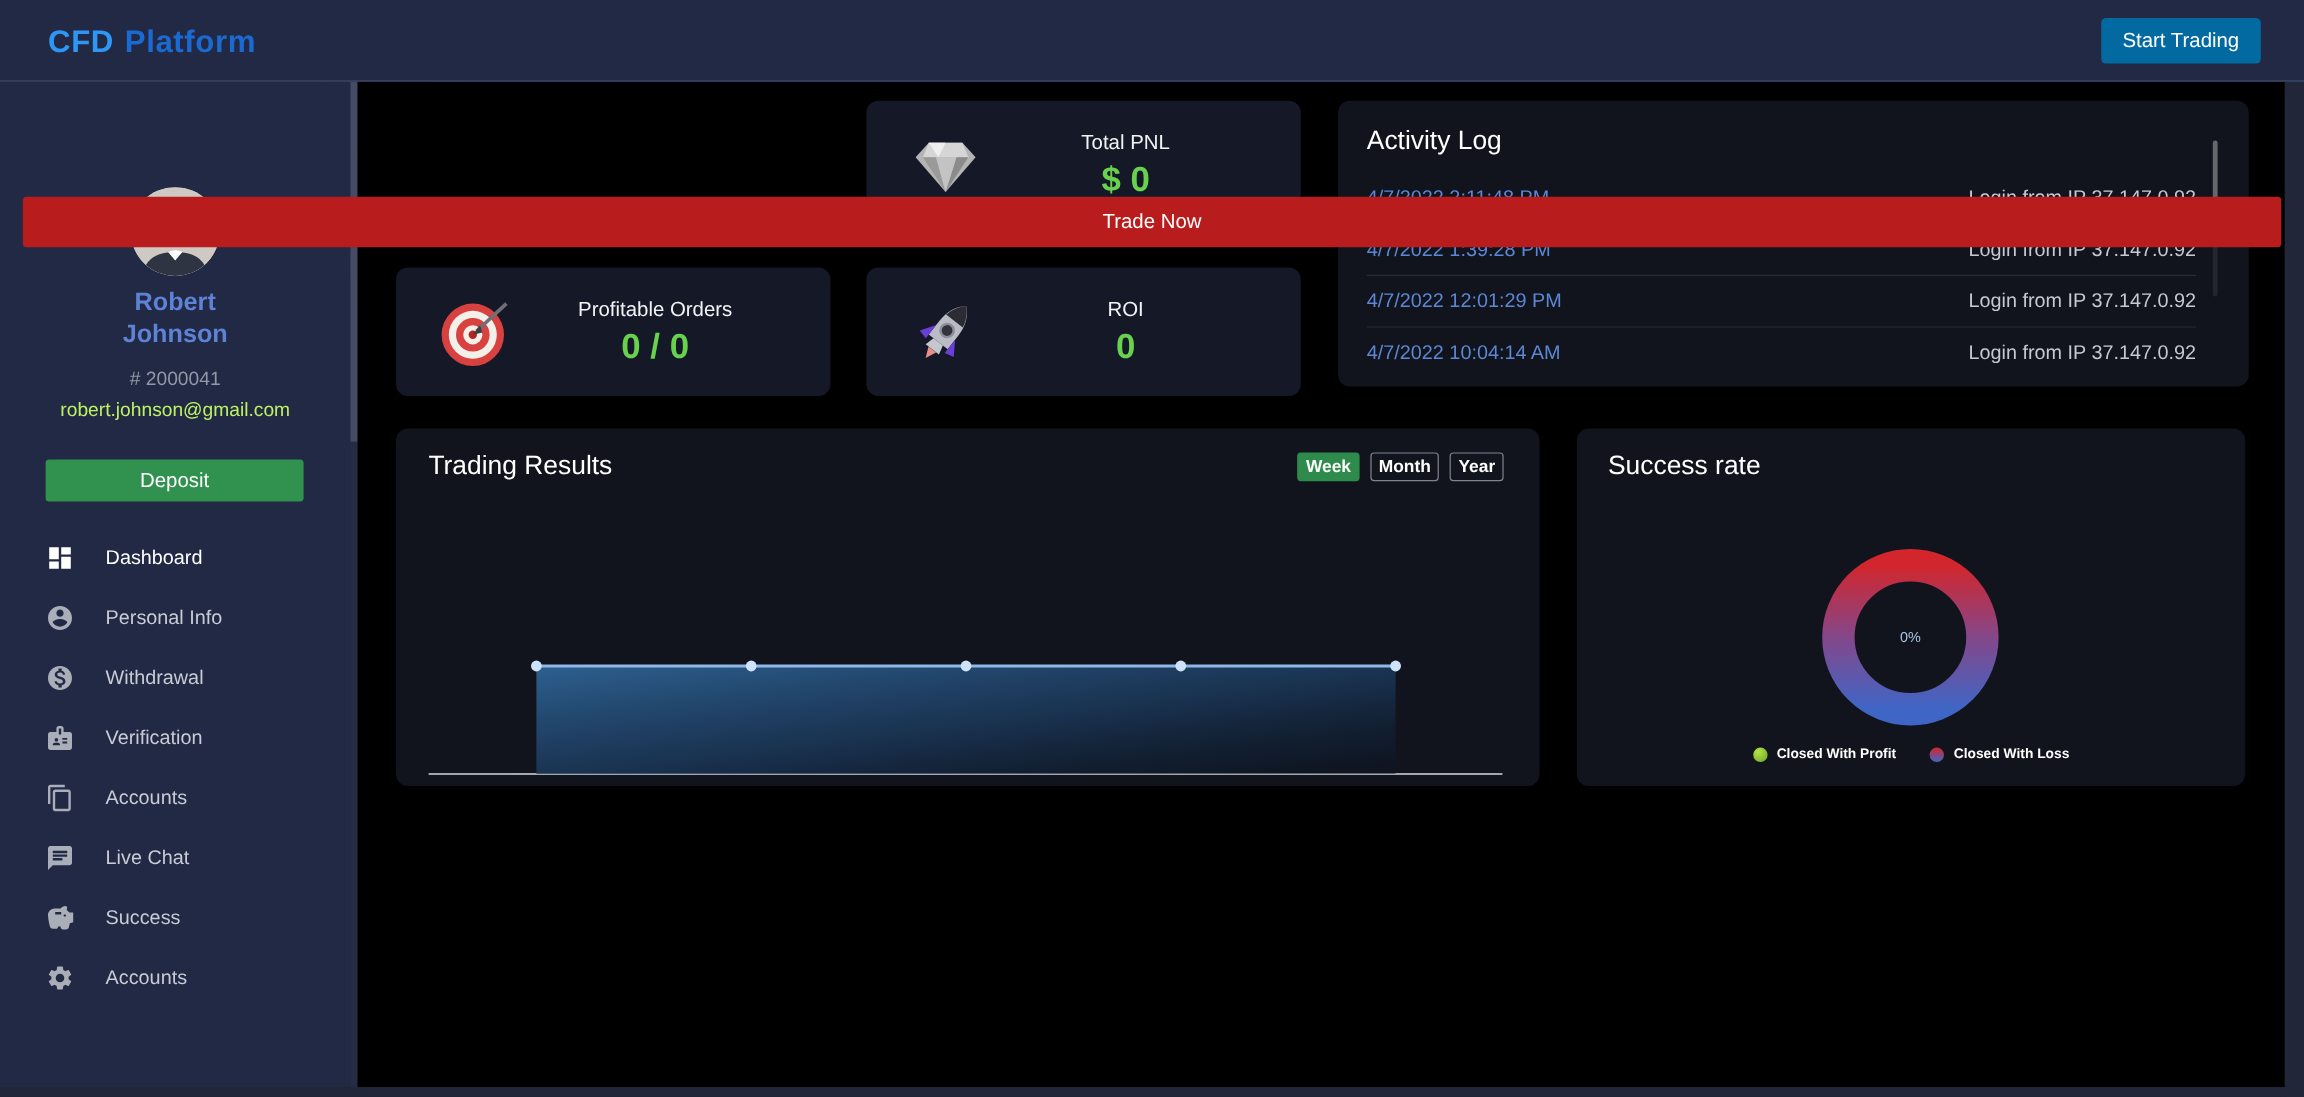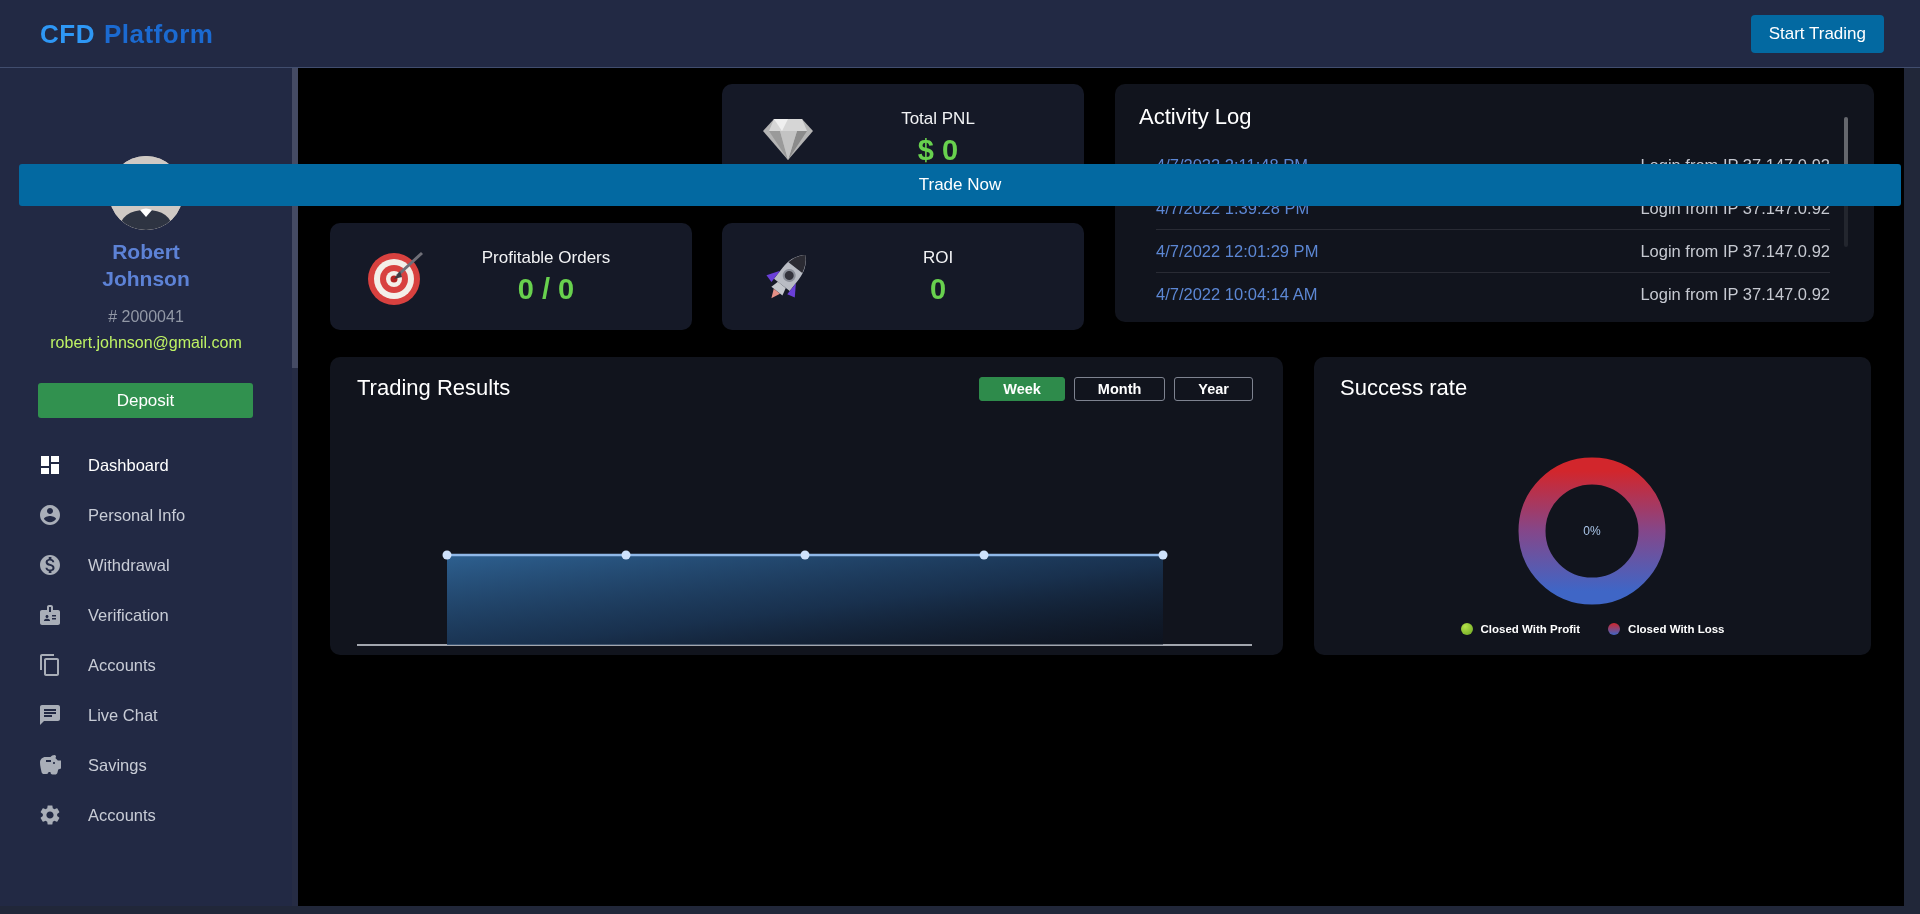--- a/index.html
+++ b/index.html
@@ -51,34 +51,34 @@
   .stat-value { color:#68d14e; font-size:29px; font-weight:bold; margin-top:5px; }
 
   .panel { position:absolute; background:#11141d; border-radius:10px; }
   .panel-title { color:#ffffff; font-size:22px; font-weight:400; }
 
   
   .activity { left:1115px; top:84px; width:759px; height:238px; }
   .activity .panel-title { position:absolute; left:24px; top:20px; }
   .log-row { position:absolute; left:24px; right:44px; height:43px; display:flex;
              align-items:center; justify-content:space-between;
-             border-bottom:1px solid rgba(255,255,255,0.10);margin-left:17px; }
+             border-bottom:1px solid rgba(255,255,255,0.10); }
   .log-row.last { border-bottom:none; }
   .log-time { color:#5c87d4; font-size:16.5px; }
   .log-event { color:#c6c9d1; font-size:16.5px; }
   .v-track { position:absolute; right:26px; top:33px; width:4px; height:130px;
              background:rgba(255,255,255,0.08); border-radius:2px; }
   .v-thumb { position:absolute; right:26px; top:33px; width:4px; height:70px;
              background:rgba(255,255,255,0.30); border-radius:2px; }
 
   
   .trading { left:330px; top:357px; width:953px; height:298px; }
   .trading .panel-title { position:absolute; left:27px; top:18px; }
   .ranges { position:absolute; right:30px; top:20px; display:flex; gap:9px; }
-  .range-btn { height:24px; padding:0 23px; font-size:14.5px; font-weight:bold; border-radius:3px;
+  .range-btn { height:24px; padding:0 6px; font-size:14.5px; font-weight:bold; border-radius:3px;
                background:transparent; border:1px solid #7e8390; color:#fff; }
   .range-btn.active { background:#2e8b4b; border-color:#2e8b4b; }
   .chart-wrap { position:absolute; left:27px; top:150px; width:898px; height:145px; }
 
   
   .success { left:1314px; top:357px; width:557px; height:298px; }
   .success .panel-title { position:absolute; left:26px; top:18px; }
   .donut-wrap { position:absolute; left:198px; top:94px; width:160px; height:160px; }
   .donut-center { position:absolute; left:0; top:0; width:160px; height:160px; display:flex;
                   align-items:center; justify-content:center; color:#a9c4e6; font-size:12px; }
@@ -94,21 +94,21 @@
   .account { left:330px; top:686px; width:362px; height:211px; background:#12151f; border-radius:8px;
              box-shadow:0 0 30px 6px rgba(60,190,90,0.40), 0 0 70px 22px rgba(40,140,60,0.22);
              padding:14px 20px; }
   .account-head { display:flex; align-items:center; }
   .account-title { color:#fff; font-size:19px; font-weight:bold; flex:1; }
   .account-badges { display:flex; align-items:center; gap:8px; }
   .acc-row { display:flex; justify-content:space-between; align-items:center; margin-top:14px; }
   .acc-label { color:#e9eaee; font-size:16px; }
   .acc-value { color:#62bb46; font-size:16px; }
   .trade-now { position:absolute; left:19px; right:19px; top:164px; height:42px;
-               background:#0369a1; border-radius:3px; font-size:17px; }
+               background:#b91c1c; border-radius:3px; font-size:17px; }
 
   
   .bottom-strip { position:absolute; left:0; top:906px; width:1920px; height:8px; background:#212739; }
   .right-strip { position:absolute; left:1904px; top:68px; width:16px; height:846px; background:#212739; }
 </style>
 </head>
 <body>
 
 <div class="page">
 
@@ -172,21 +172,21 @@
       <div class="menu-item">
         <svg viewBox="0 0 24 24">
             <path class="ic" d="M20 2H4c-1.1 0-2 .9-2 2v18l4-4h14c1.1 0 2-.9 2-2V4c0-1.1-.9-2-2-2zM6 9h12v2H6V9zm8 5H6v-2h8v2zm4-6H6V6h12v2z"></path>
           </svg>
         <span class="mi-label">Live Chat</span>
       </div>
       <div class="menu-item">
         <svg viewBox="0 0 24 24">
             <path class="ic" d="M19.83 7.5l-2.27-2.27c.07-.42.18-.81.32-1.15A1.5 1.5 0 0 0 16.5 2c-1.64 0-3.09.79-4 2h-5C4.46 4 2 6.46 2 9.5c0 2.97 1.04 7.44 1.6 9.63.27 1.07 1.23 1.87 2.37 1.87H8.5c1.1 0 2-.9 2-2V19h2v.5c0 1.1.9 2 2 2h2.53c1.13 0 2.11-.77 2.38-1.87l.81-3.22 2.78-.93V7.5h-3.17zM16 11c-.55 0-1-.45-1-1s.45-1 1-1 1 .45 1 1-.45 1-1 1zm-3-2H8V7h5v2z"></path>
           </svg>
-        <span class="mi-label">Savings</span>
+        <span class="mi-label">Success</span>
       </div>
       <div class="menu-item">
         <svg viewBox="0 0 24 24">
             <path class="ic" d="M19.14 12.94c.04-.3.06-.61.06-.94 0-.32-.02-.64-.07-.94l2.03-1.58c.18-.14.23-.41.12-.61l-1.92-3.32c-.12-.22-.37-.29-.59-.22l-2.39.96c-.5-.38-1.03-.7-1.62-.94l-.36-2.54c-.04-.24-.24-.41-.48-.41h-3.84c-.24 0-.43.17-.47.41l-.36 2.54c-.59.24-1.13.57-1.62.94l-2.39-.96c-.22-.08-.47 0-.59.22L2.74 8.87c-.12.21-.08.47.12.61l2.03 1.58c-.05.3-.09.63-.09.94s.02.64.07.94l-2.03 1.58c-.18.14-.23.41-.12.61l1.92 3.32c.12.22.37.29.59.22l2.39-.96c.5.38 1.03.7 1.62.94l.36 2.54c.05.24.24.41.48.41h3.84c.24 0 .44-.17.47-.41l.36-2.54c.59-.24 1.13-.56 1.62-.94l2.39.96c.22.08.47 0 .59-.22l1.92-3.32c.12-.22.07-.47-.12-.61l-2.01-1.58zM12 15.6c-1.98 0-3.6-1.62-3.6-3.6s1.62-3.6 3.6-3.6 3.6 1.62 3.6 3.6-1.62 3.6-3.6 3.6z"></path>
           </svg>
         <span class="mi-label">Accounts</span>
       </div>
     </nav>
 
   </aside>

